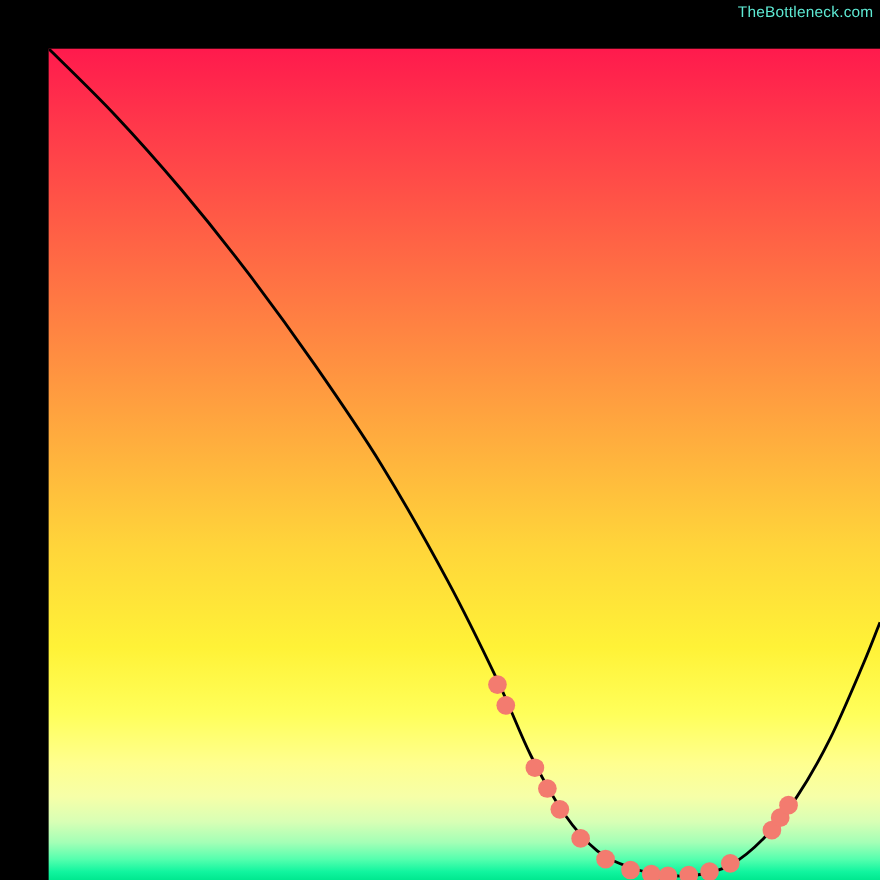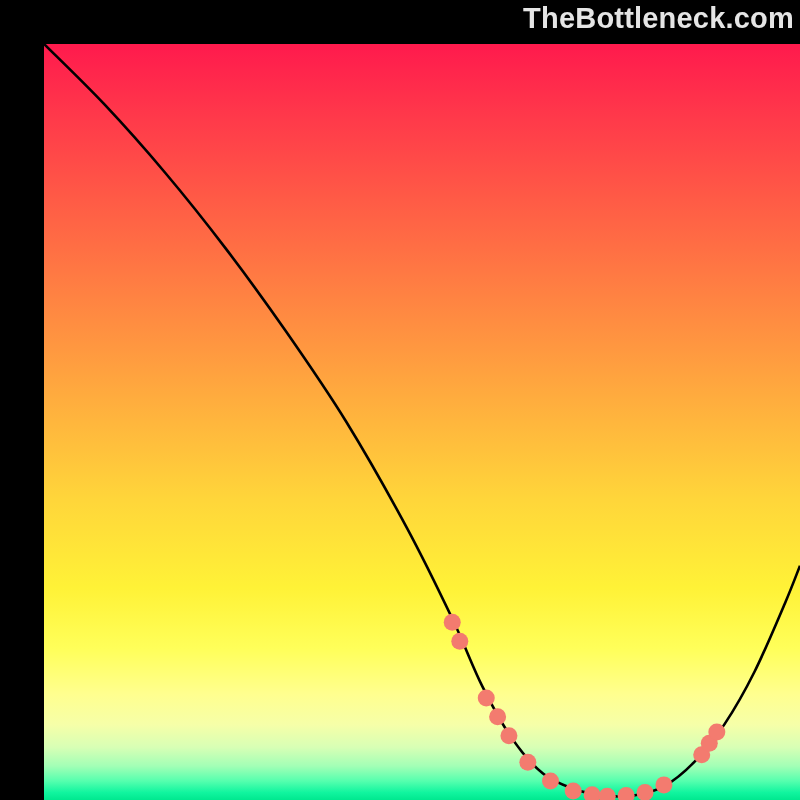--- a/index.html
+++ b/index.html
@@ -51,23 +51,23 @@
       #a3ffb6 95.5%,
       #55ffae 97.5%,
       #11f59f 99%,
       #00e88f 100%
     );
   }
   .watermark {
     position: absolute;
     top: 2px;
     right: 6px;
-    color: #e5e5e5;
-    font-size: 29px;
-    font-weight: 700;
+    color: #5eead4;
+    font-size: 14px;
+    font-weight: 400;
     letter-spacing: 0.2px;
   }
   svg.curve {
     position: absolute;
     left: 0;
     top: 0;
     width: 756px;
     height: 756px;
   }
 </style>

